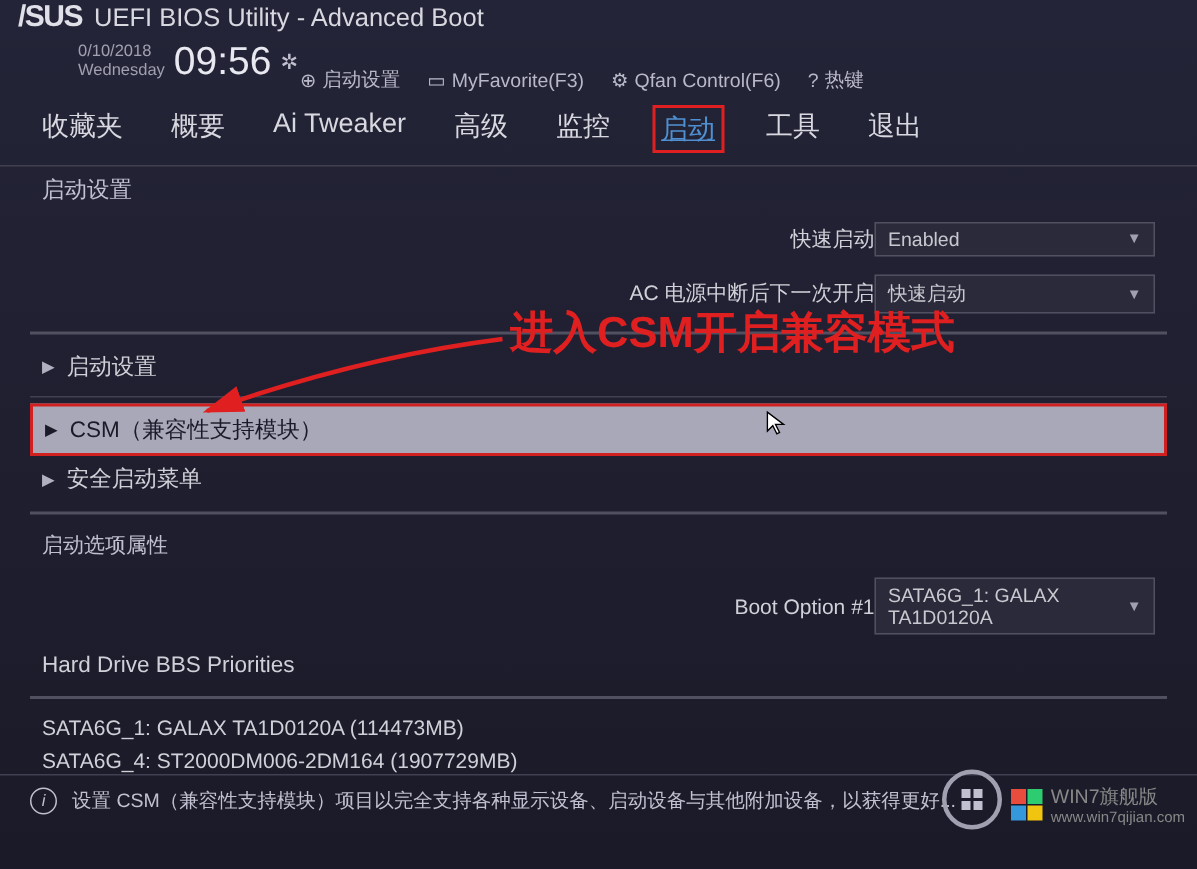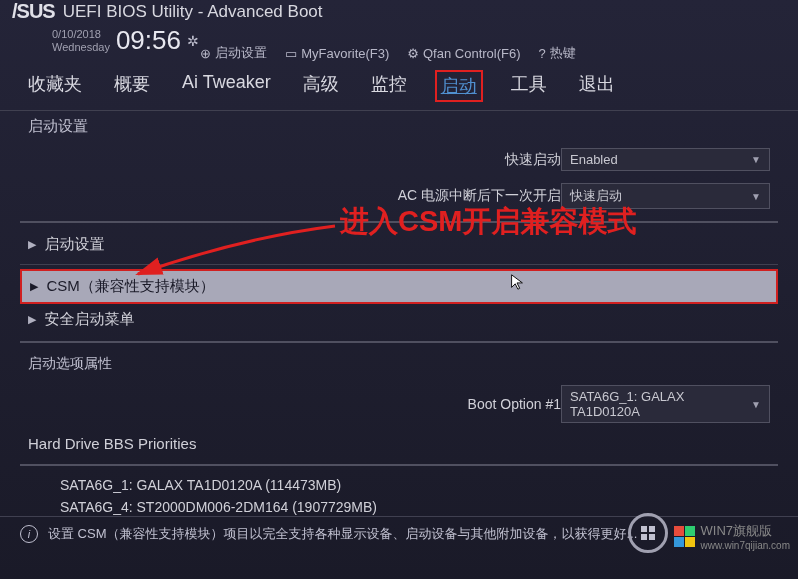--- a/index.html
+++ b/index.html
@@ -23,42 +23,42 @@
 .tabs { display: flex; gap: 24px; padding: 10px 24px 8px; font-size: 18px; color: #d8d8e0; border-bottom: 1px solid #404050; }
 .tab { cursor: pointer; padding: 2px 4px; }
 .tab.active { border: 2px solid #e02020; color: #5090d0; text-decoration: underline; }
 
 .subtitle { padding: 6px 28px; font-size: 15px; color: #c0c0d0; }
 
 .content { padding: 0 20px; }
 .row { display: flex; justify-content: flex-end; align-items: center; padding: 6px 8px; font-size: 14px; }
 .label { color: #d0d0d8; }
 
-.dropdown { display: flex; align-items: center; justify-content: space-between; background: #2a2a3a; border: 1px solid #505060; width: 209px; padding: 3px 8px; cursor: pointer; font-size: 13px; }
+.dropdown { display: flex; align-items: center; justify-content: space-between; background: #2a2a3a; border: 1px solid #505060; width: 187px; padding: 3px 8px; cursor: pointer; font-size: 13px; }
 .dropdown-arrow { font-size: 10px; color: #a0a0b0; }
 
 .divider { height: 1px; background: #404050; margin: 4px 0; }
 .thick-divider { height: 2px; background: #505060; margin: 6px 0; }
 
 .section { padding: 6px 8px; font-size: 15px; color: #d0d0d8; cursor: pointer; display: flex; align-items: center; gap: 8px; }
 .arrow-right { font-size: 11px; color: #b0b0c0; }
 
 .section.highlighted { background: #a8a8b8; color: #1a1a28; border: 2px solid #d02020; position: relative; }
 .section.highlighted .arrow-right { color: #1a1a28; }
 
 .cursor { width: 18px; height: 18px; position: absolute; right: 250px; top: 2px; }
 
 .annotation { position: absolute; top: 202px; left: 340px; color: #e02020; font-size: 29px; font-weight: bold; z-index: 10; pointer-events: none; }
 
 .red-arrow { position: absolute; top: 218px; left: 120px; pointer-events: none; z-index: 9; }
 
 .props-header { padding: 6px 8px; font-size: 14px; color: #c0c0d0; }
 
 .drives { padding: 2px 8px; font-size: 14px; color: #d0d0d8; }
-.drive-line { padding: 3px 0; margin-left: 32px; }
+.drive-line { padding: 3px 0; }
 
 .footer { position: absolute; bottom: 28px; left: 0; right: 0; padding: 8px 20px; border-top: 1px solid #404050; display: flex; align-items: center; gap: 10px; font-size: 13px; color: #c0c0d0; }
 .info-icon { width: 18px; height: 18px; border: 1.5px solid #c0c0d0; border-radius: 50%; display: flex; align-items: center; justify-content: center; font-size: 11px; font-style: italic; }
 
 .watermark { position: absolute; bottom: 28px; right: 8px; display: flex; align-items: center; gap: 6px; font-size: 13px; color: #888; padding-left: 28px; }
 .win-flag { display: grid; grid-template-columns: 10px 10px; grid-template-rows: 10px 10px; gap: 1px; }
 .wf-r { background: #e74c3c; } .wf-g { background: #2ecc71; } .wf-b { background: #3498db; } .wf-y { background: #f1c40f; }
 
 .circle-btn { position: absolute; bottom: 26px; right: 130px; width: 40px; height: 40px; border: 3px solid #a0a0b0; border-radius: 50%; display: flex; align-items: center; justify-content: center; }
 .grid-icon { display: grid; grid-template-columns: 6px 6px; grid-template-rows: 6px 6px; gap: 2px; }

